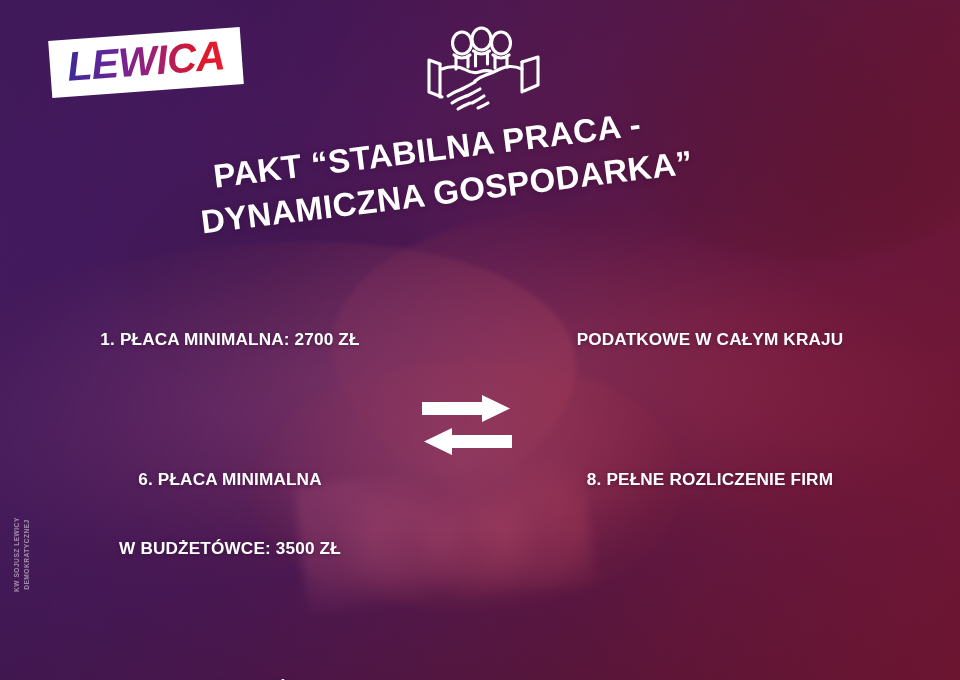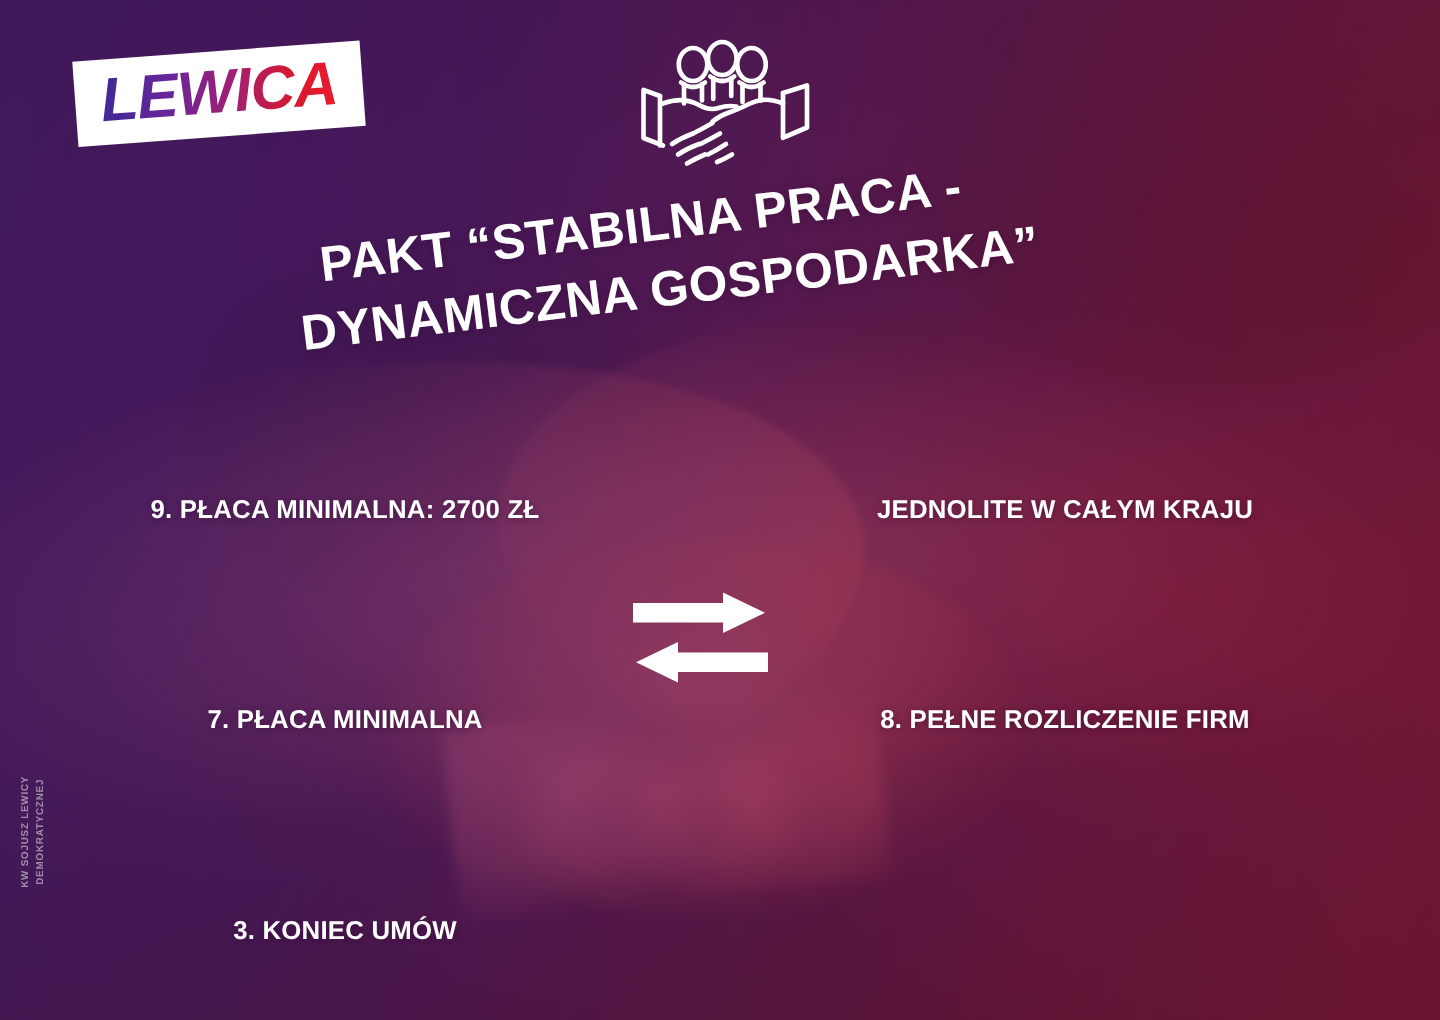--- a/index.html
+++ b/index.html
@@ -316,35 +316,36 @@
       </svg>
     </div>
 
     <div class="heading">
       <span class="line line-1">PAKT “STABILNA PRACA -</span>
       <span class="line line-2">DYNAMICZNA GOSPODARKA”</span>
     </div>
 
     <div class="col col-left">
       <div class="item">
-        <span class="ln">9. PŁACA MINIMALNA: 2700 ZŁ</span>
-      </div>
-      <div class="item">
-        <span class="ln">7. PŁACA MINIMALNA</span>
+        <span class="ln">1. PŁACA MINIMALNA: 2700 ZŁ</span>
+      </div>
+      <div class="item">
+        <span class="ln">6. PŁACA MINIMALNA</span>
+        <span class="ln">W BUDŻETÓWCE: 3500 ZŁ</span>
       </div>
       <div class="item">
         <span class="ln">3. KONIEC UMÓW</span>
         
       </div>
 
     </div>
 
     <div class="col col-right">
       <div class="item">
-        <span class="ln">JEDNOLITE W CAŁYM KRAJU</span>
+        <span class="ln">PODATKOWE W CAŁYM KRAJU</span>
       </div>
       <div class="item">
         <span class="ln">8. PEŁNE ROZLICZENIE FIRM</span>
         
       </div>
 
     </div>
 
     <div class="arrows">
       <svg viewBox="0 0 94 62" width="94" height="62">

